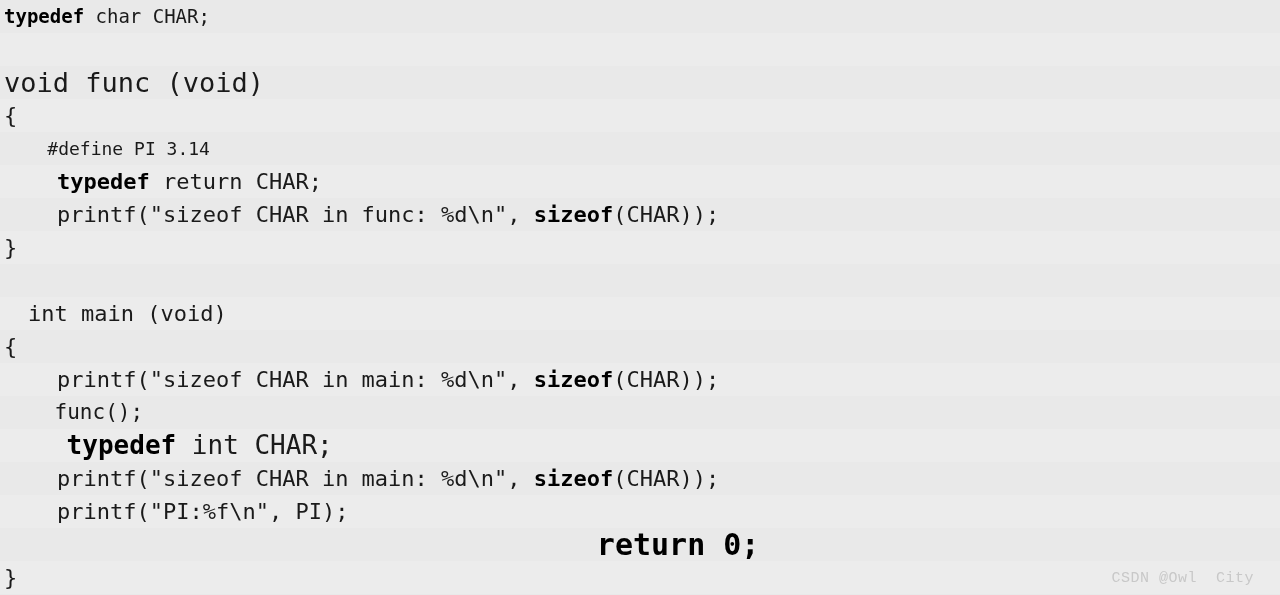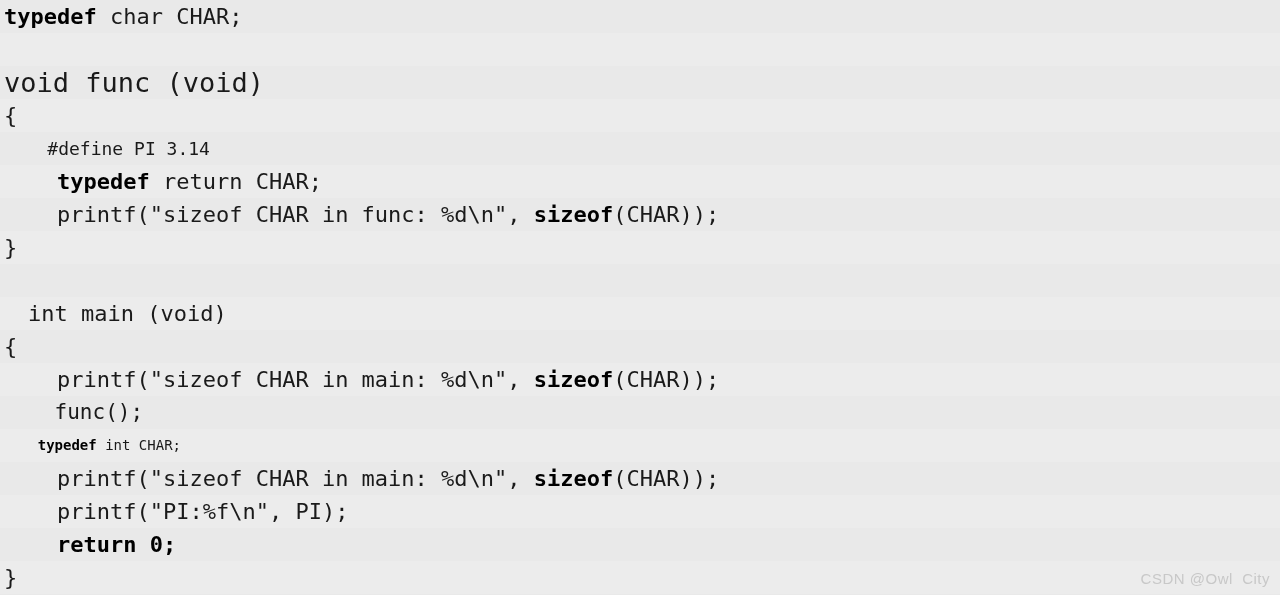--- a/index.html
+++ b/index.html
@@ -45,24 +45,24 @@
   }
   .tok-bold {
     font-weight: bold;
     color: #000000;
   }
   .tok-plain {
     font-weight: normal;
   }
   #watermark {
     position: absolute;
-    right: 10px;
+    right: 26px;
     bottom: 8px;
     z-index: 3;
-    font-family: Liberation Sans, sans-serif;
+    font-family: Liberation Mono, monospace;
     font-size: 15px;
     color: #c8c8c8;
     letter-spacing: 0.5px;
     white-space: pre;
   }
 </style>
 </head>
 <body>
 
 <div id="code-block">
@@ -71,33 +71,33 @@
       <div class="stripe" style="top: 99px; height: 33px;"></div>
       <div class="stripe" style="top: 165px; height: 33px;"></div>
       <div class="stripe" style="top: 231px; height: 33px;"></div>
       <div class="stripe" style="top: 297px; height: 33px;"></div>
       <div class="stripe" style="top: 363px; height: 33px;"></div>
       <div class="stripe" style="top: 429px; height: 33px;"></div>
       <div class="stripe" style="top: 495px; height: 33px;"></div>
       <div class="stripe" style="top: 561px; height: 33px;"></div>
     </div>
   <div class="code-lines">
-      <div class="code-line" style="height: 33px; line-height: 33px; font-size: 22px;"><span class="tok-bold">typedef</span><span class="tok-plain"> char CHAR;</span></div>
+      <div class="code-line" style="height: 33px; line-height: 33px; font-size: 19px;"><span class="tok-bold">typedef</span><span class="tok-plain"> char CHAR;</span></div>
       <div class="code-line" style="height: 33px; line-height: 33px; font-size: 22px;">&nbsp;</div>
       <div class="code-line" style="height: 33px; line-height: 33px; font-size: 27px;"><span class="tok-plain">void func (void)</span></div>
       <div class="code-line" style="height: 33px; line-height: 33px; font-size: 22px;"><span class="tok-plain">{</span></div>
       <div class="code-line" style="height: 33px; line-height: 33px; font-size: 18px;"><span class="tok-plain">    #define PI 3.14</span></div>
       <div class="code-line" style="height: 33px; line-height: 33px; font-size: 22px;"><span class="tok-bold">    typedef</span><span class="tok-plain"> return CHAR;</span></div>
       <div class="code-line" style="height: 33px; line-height: 33px; font-size: 22px;"><span class="tok-plain">    printf("sizeof CHAR in func: %d\n", </span><span class="tok-bold">sizeof</span><span class="tok-plain">(CHAR));</span></div>
       <div class="code-line" style="height: 33px; line-height: 33px; font-size: 22px;"><span class="tok-plain">}</span></div>
       <div class="code-line" style="height: 33px; line-height: 33px; font-size: 22px;">&nbsp;</div>
       <div class="code-line" style="height: 33px; line-height: 33px; font-size: 22px; padding-left: 28px;"><span class="tok-plain">int main (void)</span></div>
       <div class="code-line" style="height: 33px; line-height: 33px; font-size: 22px;"><span class="tok-plain">{</span></div>
       <div class="code-line" style="height: 33px; line-height: 33px; font-size: 22px;"><span class="tok-plain">    printf("sizeof CHAR in main: %d\n", </span><span class="tok-bold">sizeof</span><span class="tok-plain">(CHAR));</span></div>
       <div class="code-line" style="height: 33px; line-height: 33px; font-size: 21px;"><span class="tok-plain">    func();</span></div>
-      <div class="code-line" style="height: 33px; line-height: 33px; font-size: 14px;"><span class="tok-bold">    typedef</span><span class="tok-plain"> int CHAR;</span></div>
+      <div class="code-line" style="height: 33px; line-height: 33px; font-size: 26px;"><span class="tok-bold">    typedef</span><span class="tok-plain"> int CHAR;</span></div>
       <div class="code-line" style="height: 33px; line-height: 33px; font-size: 22px;"><span class="tok-plain">    printf("sizeof CHAR in main: %d\n", </span><span class="tok-bold">sizeof</span><span class="tok-plain">(CHAR));</span></div>
       <div class="code-line" style="height: 33px; line-height: 33px; font-size: 22px;"><span class="tok-plain">    printf("PI:%f\n", PI);</span></div>
-      <div class="code-line" style="height: 33px; line-height: 33px; font-size: 22px;"><span class="tok-bold">    return 0;</span></div>
+      <div class="code-line" style="height: 33px; line-height: 33px; font-size: 30px; text-align: center;"><span class="tok-bold">    return 0;</span></div>
       <div class="code-line" style="height: 33px; line-height: 33px; font-size: 22px;"><span class="tok-plain">}</span></div>
     </div>
   <div id="watermark">CSDN @Owl  City</div>
 </div>
 
 </body></html>

